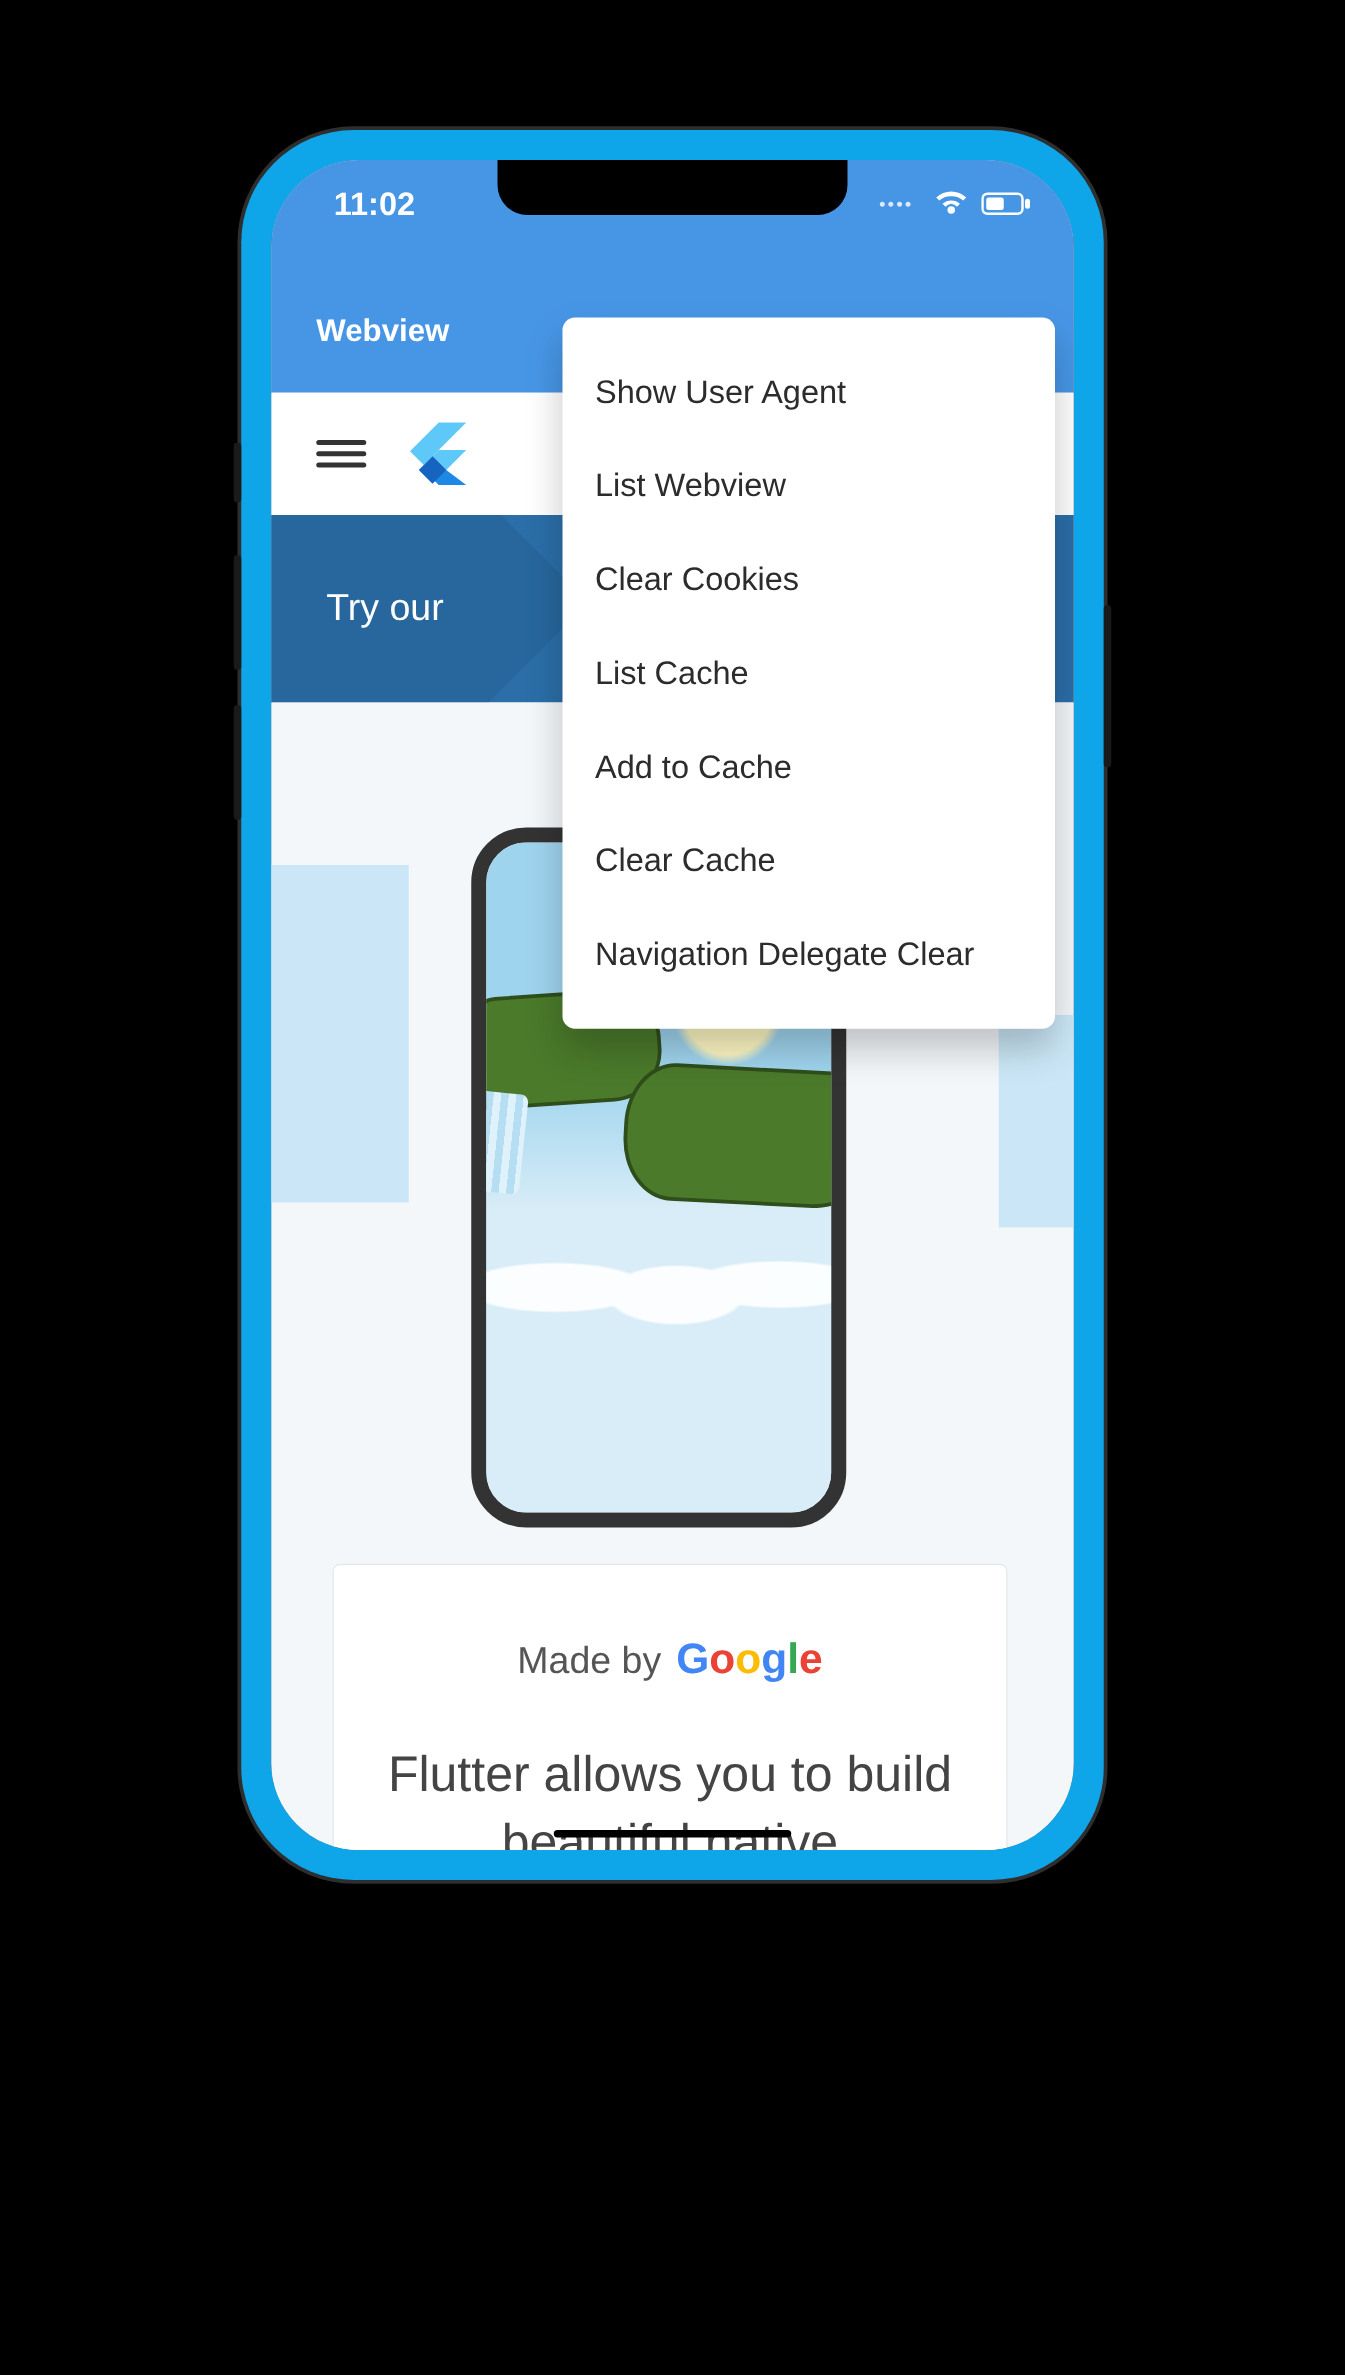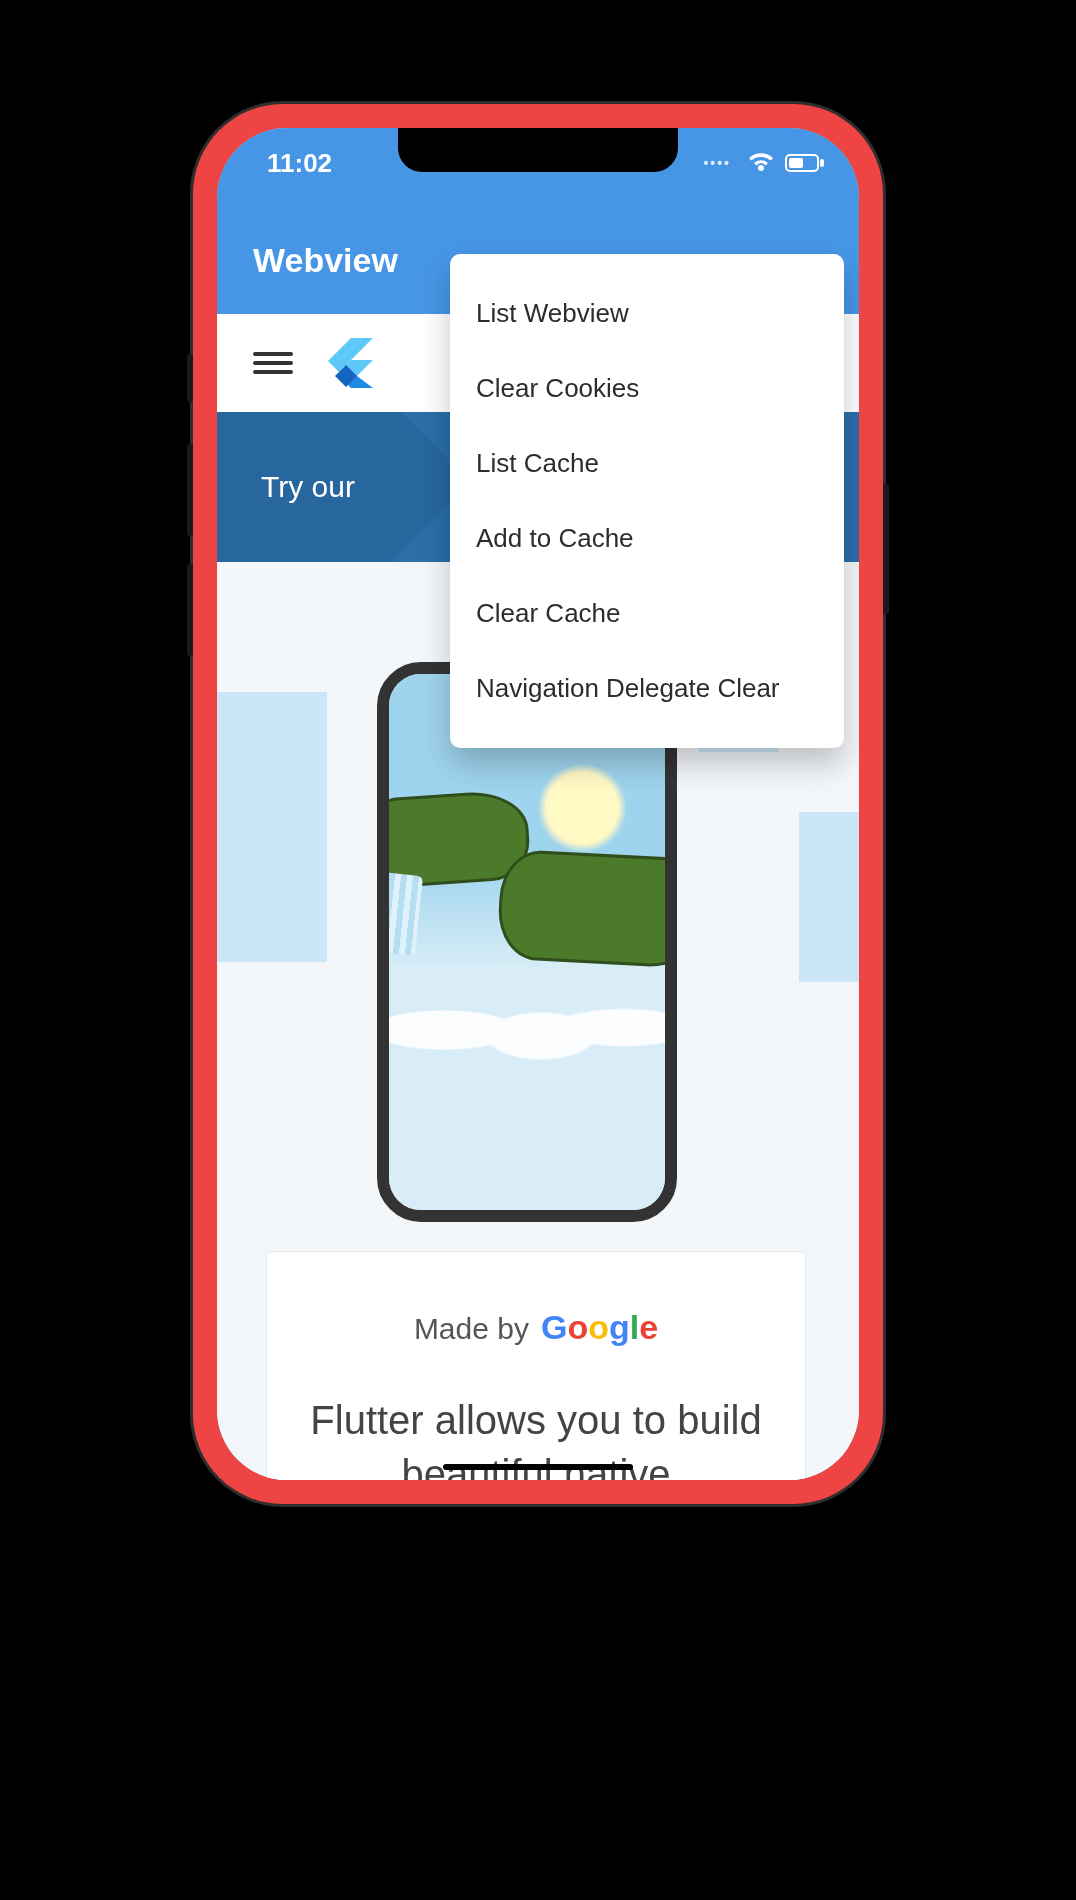--- a/index.html
+++ b/index.html
@@ -11,21 +11,21 @@
     overflow: hidden;
   }
 
   
   .phone {
     position: absolute;
     left: 193px;
     top: 104px;
     width: 690px;
     height: 1400px;
-    background: #ef4444;
+    background: #0ea5e9;
     border-radius: 90px;
     box-shadow: 0 0 0 3px #2e2e2e;
   }
   .phone-bezel {
     position: absolute;
     inset: 24px;
     border-radius: 70px;
     background: #000;
     overflow: hidden;
   }
@@ -74,21 +74,21 @@
     font-size: 26px;
     font-weight: 600;
   }
   .status-right { display: flex; align-items: center; gap: 10px; }
   .dots { letter-spacing: 2px; font-size: 14px; opacity: .8; margin-right: 6px;}
   .wifi svg, .batt svg { display: block; }
   .app-title {
     position: absolute;
     left: 36px;
     bottom: 34px;
-    font-size: 34px;
+    font-size: 25px;
     font-weight: 600;
   }
 
   
   .site-header {
     height: 98px;
     background: #fff;
     display: flex;
     align-items: center;
     padding-left: 36px;
@@ -326,20 +326,21 @@
               <span class="g-b">G</span><span class="g-r">o</span><span class="g-y">o</span><span class="g-b">g</span><span class="g-g">l</span><span class="g-r">e</span>
             </span>
           </div>
           <div class="card-copy">Flutter allows you to build beautiful native</div>
         </div>
       </div>
 
       <div class="home-ind"></div>
 
       <div class="menu">
+        <div class="menu-item">Show User Agent</div>
         <div class="menu-item">List Webview</div>
         <div class="menu-item">Clear Cookies</div>
         <div class="menu-item">List Cache</div>
         <div class="menu-item">Add to Cache</div>
         <div class="menu-item">Clear Cache</div>
         <div class="menu-item">Navigation Delegate Clear</div>
       </div>
 
     </div>
   </div>

